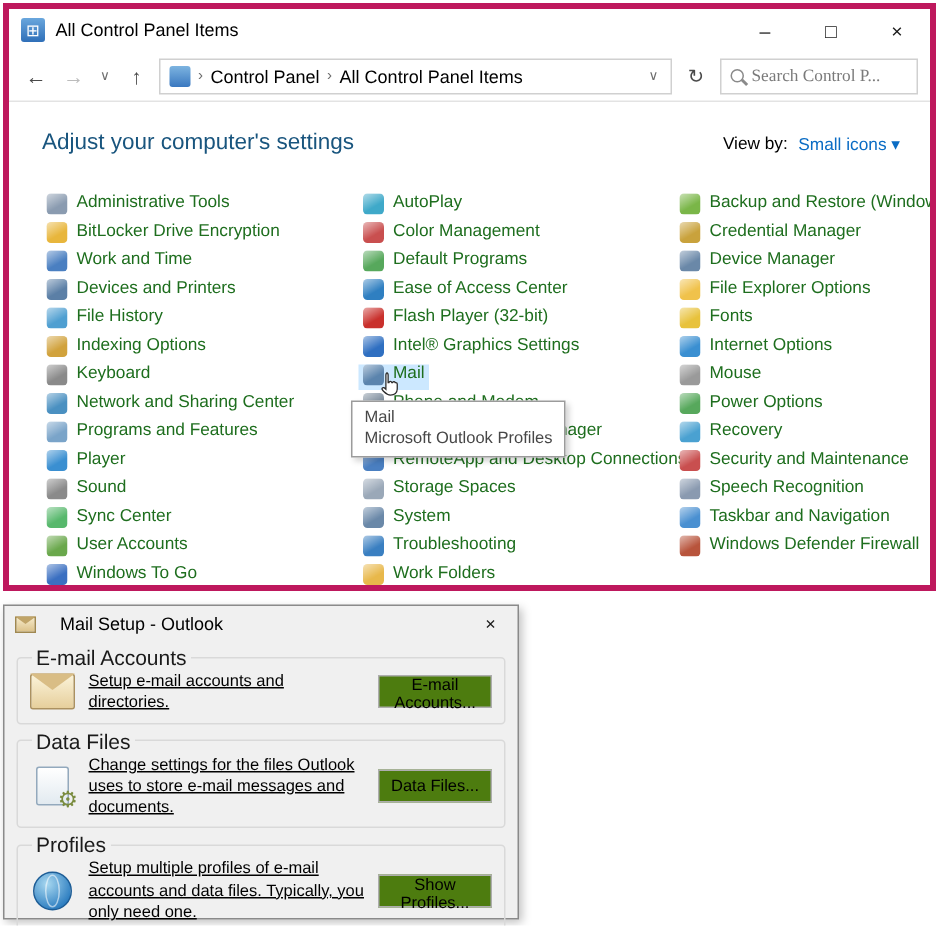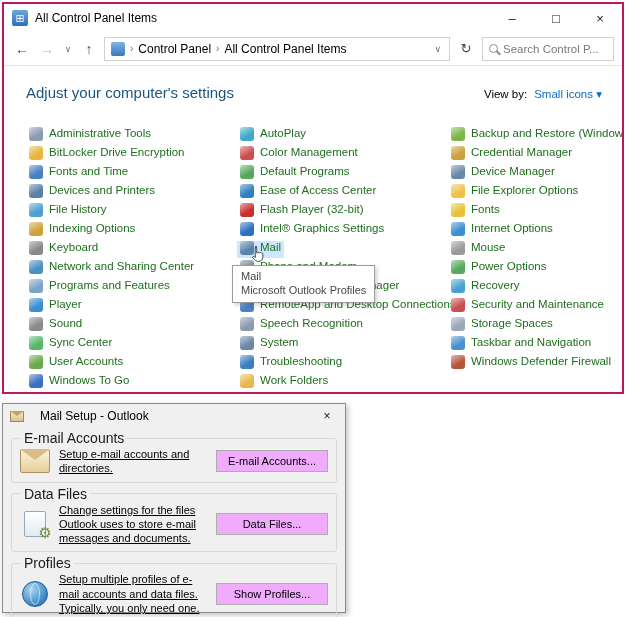--- a/index.html
+++ b/index.html
@@ -1,40 +1,40 @@
 <!DOCTYPE html>
 <html style="--item-text: #1e6e1e; --header-text: #19557e; --link-blue: #0a6cc4; --hover-bg: #cce8ff;"><head>
 <meta charset="utf-8">
 <style>
   * { margin:0; padding:0; box-sizing:border-box; }
   html,body { width:628px; height:617px; }
   body { position:relative; background:#fff; font-family:"Liberation Sans","DejaVu Sans",sans-serif; color:#000; overflow:hidden; }
 
   
-  .explorer { position:absolute; left:2px; top:2px; width:622px; height:392px; background:#fff; border:2px solid #be185d; overflow:hidden; }
+  .explorer { position:absolute; left:2px; top:2px; width:622px; height:392px; background:#fff; border:4px solid #be185d; overflow:hidden; }
   .titlebar { height:28px; display:flex; align-items:center; padding-left:8px; font-size:12px; }
   .app-icon { width:16px; height:16px; margin-right:7px; background:linear-gradient(#6aa7dd,#2f6fb8); border-radius:2px; position:relative; flex:none; }
   .app-icon::after { content:"⊞"; color:#fff; font-size:11px; position:absolute; inset:0; display:flex; align-items:center; justify-content:center; }
   .win-controls { margin-left:auto; display:flex; height:100%; }
   .wc { width:44px; display:flex; align-items:center; justify-content:center; font-size:13px; color:#1a1a1a; }
 
   .navbar { height:34px; display:flex; align-items:center; gap:5px; padding:0 8px 0 8px; border-bottom:1px solid #e3e3e3; }
   .nav-btn { width:20px; text-align:center; font-size:14px; color:#4a4a4a; flex:none; }
   .nav-btn.disabled { color:#bcbcbc; }
   .nav-btn.tiny { width:12px; font-size:9px; color:#6e6e6e; }
   .addressbar { flex:1; height:24px; border:1px solid #d0d0d0; display:flex; align-items:center; padding:0 6px; font-size:12px; gap:5px; background:#fff; min-width:0; }
   .addr-icon { width:14px; height:14px; background:linear-gradient(#7db4e0,#3a78c0); border-radius:2px; flex:none; }
   .crumb { white-space:nowrap; }
   .crumb-sep { color:#6e6e6e; font-size:10px; }
   .addr-dd { margin-left:auto; color:#6e6e6e; font-size:9px; padding:0 2px; }
   .refresh-btn { width:22px; text-align:center; color:#4a4a4a; font-size:13px; flex:none; }
   .searchbox { width:132px; height:24px; border:1px solid #d0d0d0; display:flex; align-items:center; padding:0 6px; gap:5px; background:#fff; flex:none; }
   .mag { width:9px; height:9px; border:1.5px solid #8a8a8a; border-radius:50%; position:relative; flex:none; }
   .mag::after { content:""; position:absolute; width:5px; height:1.5px; background:#8a8a8a; right:-4px; bottom:-1px; transform:rotate(45deg); }
-  .searchbox input { border:none; outline:none; width:100%; font-size:11.5px; font-family:Liberation Sans, sans-serif; color:#333; }
+  .searchbox input { border:none; outline:none; width:100%; font-size:11.5px; font-family:Liberation Serif, serif; color:#333; }
   .searchbox input::placeholder { color:#7a7a7a; }
 
   .cp-header { height:60px; padding:18px 20px 0 22px; display:flex; align-items:flex-start; }
   .cp-header .ttl { font-size:15px; color:var(--header-text,#19557e); }
   .viewby { margin-left:auto; font-size:11.5px; display:flex; gap:7px; align-items:center; padding-top:3px; }
   .viewby-value { color:var(--link-blue,#0a6cc4); }
 
   .cp-grid { display:grid; grid-template-columns:211px 211px auto; grid-auto-rows:19px; padding-left:22px; font-size:11.5px; }
   .cp-item { display:flex; gap:6px; padding:0 3px; width:max-content; height:17px; margin-top:1px; color:var(--item-text,#1e6e1e); white-space:nowrap; }
   .cp-item.hovered { background:var(--hover-bg,#cce8ff); }
@@ -47,21 +47,21 @@
   .dialog { position:absolute; left:2px; top:403px; width:344px; height:210px; background:#f0f0f0; border:1px solid #8a8a8a; box-shadow:2px 2px 6px rgba(0,0,0,.25); font-size:11px; }
   .dlg-titlebar { height:24px; display:flex; align-items:center; padding-left:7px; font-size:12px; gap:16px; }
   .dlg-icon { width:14px; height:11px; background:linear-gradient(#f5e9c8,#dcc28a); border:1px solid #a08850; position:relative; flex:none; }
   .dlg-icon::before { content:""; position:absolute; left:-1px; top:-1px; border-left:7px solid transparent; border-right:7px solid transparent; border-top:5px solid #c0a468; }
   .dlg-close { margin-left:auto; width:36px; height:100%; display:flex; align-items:center; justify-content:center; font-size:12px; color:#1a1a1a; }
   .dlg-body { padding:2px 8px 0; }
   fieldset.group { border:1px solid #d9d9d9; border-radius:3px; padding:1px 8px 6px; margin-bottom:3px; }
   fieldset.group legend { font-size:14px; padding:0 3px; margin-left:1px; color:#1a1a1a; }
   .group-row { display:flex; align-items:center; gap:9px; }
   .group-text { flex:1; line-height:1.3; color:#000;text-decoration:underline; }
-  .btn { background:#f0abfc; border:1px solid #adadad; font-size:11px; font-family:inherit; width:112px; height:22px; flex:none; color:#000; }
+  .btn { background:#4d7c0f; border:1px solid #adadad; font-size:11px; font-family:inherit; width:76px; height:22px; flex:none; color:#000; }
   .close-row { display:flex; justify-content:flex-end; padding:5px 12px 0 0; }
 
   .sec-icon { width:30px; height:24px; flex:none; position:relative; }
   [data-name="email-accounts-icon"] { background:linear-gradient(#fbf3d9,#e6cf9c); border:1px solid #ab9160; border-radius:2px; }
   [data-name="email-accounts-icon"]::before { content:""; position:absolute; left:-1px; top:-1px; border-left:15px solid transparent; border-right:15px solid transparent; border-top:11px solid #d9bd85; }
   [data-name="data-files-icon"] { width:22px; height:26px; margin:0 4px; background:linear-gradient(#ffffff,#e2eaf0); border:1px solid #93a9bd; border-radius:2px; }
   [data-name="data-files-icon"]::after { content:"⚙"; position:absolute; right:-7px; bottom:-6px; font-size:15px; color:#7a8c3f; }
   [data-name="profiles-icon"] { width:26px; height:26px; margin:0 2px; border-radius:50%; background:radial-gradient(circle at 35% 30%, #a8d8f0, #2f7fc1 75%); border:1px solid #1d5d96; }
   [data-name="profiles-icon"]::after { content:""; position:absolute; left:7px; right:7px; top:1px; bottom:1px; border:1px solid rgba(255,255,255,.55); border-radius:50%; }
 </style>
@@ -130,21 +130,21 @@
       <div class="cp-item" data-name="item-color-management">
         <span class="cp-icon" data-name="color-management-icon" style="--c: #c94f4f;"></span>
         <span class="cp-label">Color Management</span>
       </div>
       <div class="cp-item" data-name="item-credential-manager">
         <span class="cp-icon" data-name="credential-manager-icon" style="--c: #c9a23c;"></span>
         <span class="cp-label">Credential Manager</span>
       </div>
       <div class="cp-item" data-name="item-date-and-time">
         <span class="cp-icon" data-name="date-time-icon" style="--c: #4a7fc1;"></span>
-        <span class="cp-label">Fonts and Time</span>
+        <span class="cp-label">Work and Time</span>
       </div>
       <div class="cp-item" data-name="item-default-programs">
         <span class="cp-icon" data-name="default-programs-icon" style="--c: #57a85c;"></span>
         <span class="cp-label">Default Programs</span>
       </div>
       <div class="cp-item" data-name="item-device-manager">
         <span class="cp-icon" data-name="device-manager-icon" style="--c: #6a88a8;"></span>
         <span class="cp-label">Device Manager</span>
       </div>
       <div class="cp-item" data-name="item-devices-and-printers">
@@ -228,27 +228,27 @@
         <span class="cp-label">RemoteApp and Desktop Connections</span>
       </div>
       <div class="cp-item" data-name="item-security-and-maintenance">
         <span class="cp-icon" data-name="security-maintenance-icon" style="--c: #c94f4f;"></span>
         <span class="cp-label">Security and Maintenance</span>
       </div>
       <div class="cp-item" data-name="item-sound">
         <span class="cp-icon" data-name="sound-icon" style="--c: #8a8a8a;"></span>
         <span class="cp-label">Sound</span>
       </div>
+      <div class="cp-item" data-name="item-storage-spaces">
+        <span class="cp-icon" data-name="storage-spaces-icon" style="--c: #9aa8b8;"></span>
+        <span class="cp-label">Storage Spaces</span>
+      </div>
       <div class="cp-item" data-name="item-speech-recognition">
         <span class="cp-icon" data-name="speech-recognition-icon" style="--c: #8a9ab0;"></span>
         <span class="cp-label">Speech Recognition</span>
-      </div>
-      <div class="cp-item" data-name="item-storage-spaces">
-        <span class="cp-icon" data-name="storage-spaces-icon" style="--c: #9aa8b8;"></span>
-        <span class="cp-label">Storage Spaces</span>
       </div>
       <div class="cp-item" data-name="item-sync-center">
         <span class="cp-icon" data-name="sync-center-icon" style="--c: #57b86c;"></span>
         <span class="cp-label">Sync Center</span>
       </div>
       <div class="cp-item" data-name="item-system">
         <span class="cp-icon" data-name="system-icon" style="--c: #6a88a8;"></span>
         <span class="cp-label">System</span>
       </div>
       <div class="cp-item" data-name="item-taskbar-and-navigation">

